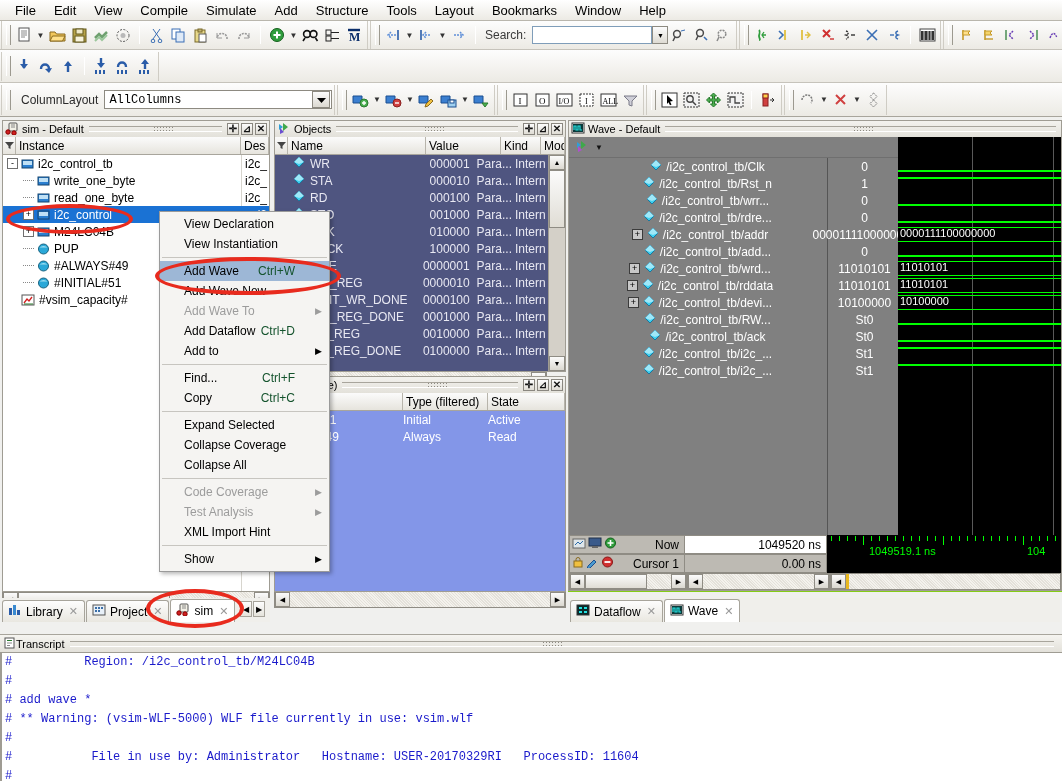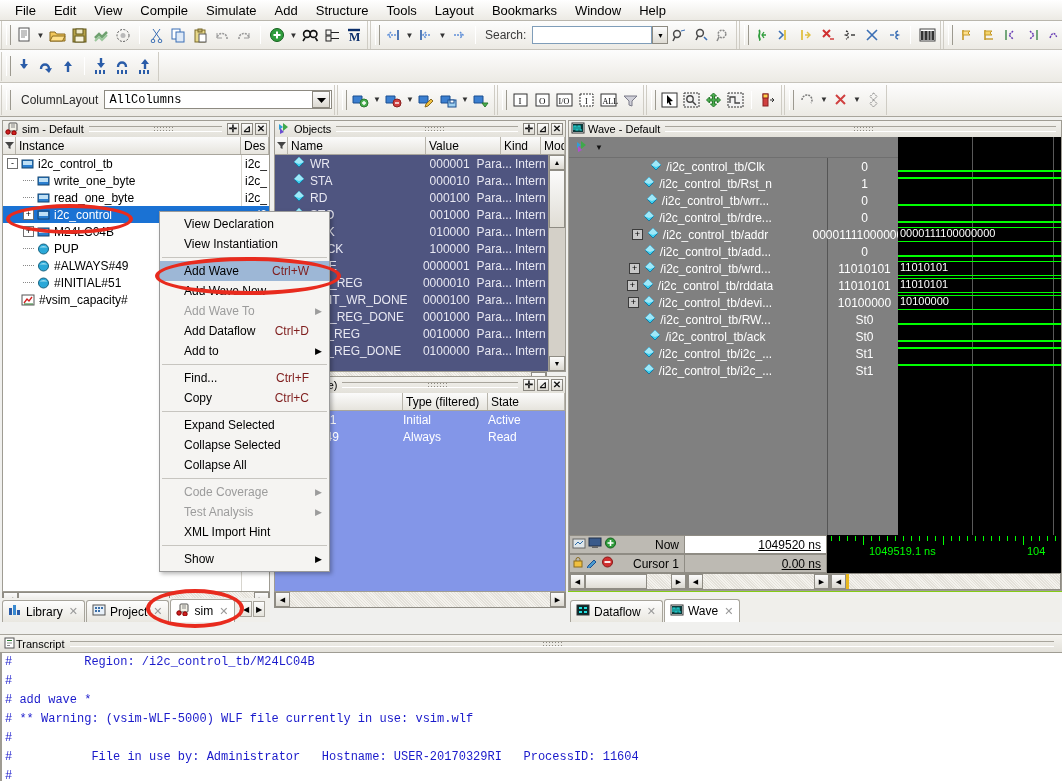--- a/index.html
+++ b/index.html
@@ -210,21 +210,21 @@
   .wsig .busline { position:absolute; left:0; right:0; height:1px; background:#00ff00; }
   .vgrid { position: absolute; top: 0; bottom: 0; width: 1px; background: #595959; }
 
   
   .wave-status { position: absolute; left: 0; bottom: 0; width: 100%; }
   .ws-row { height: 19px; display: flex; }
   .ws-cellA { width: 116px; background: #bdbab3; border: 1px solid #8f8c84;
               display:flex; align-items:center; gap:2px; padding-left:2px; }
   .ws-cellB { width: 142px; background: #fff; border: 1px solid #8f8c84;
               border-left:none; display:flex; align-items:center;
-              justify-content:flex-end; padding-right: 5px; font-size:12px;text-decoration:underline; }
+              justify-content:flex-end; padding-right: 5px; font-size:12px; }
   .ws-cellB.grey { background: #bdbab3; }
   .ws-ruler { flex: 1; background: #000; position: relative; }
   .tick { position:absolute; top:1px; width:1px; height:5px; background:#00ff00; }
   .tick.big { height: 9px; }
   .rulerlbl { position:absolute; top:10px; color:#00ff00; font-size:11px; }
 
   .hscroll { height: 17px; display:flex; align-items:stretch; }
   .hs-unit { display:flex; align-items:stretch;
              border:1px solid #8f8c84; background:#d4d0c8; }
   .hs-btn { width:15px; background: linear-gradient(#fbfbfb,#dbd8d0);
@@ -270,21 +270,21 @@
     position: absolute; left: 159px; top: 211px; width: 171px;
     background: #f5f4f2; border: 1px solid #9a9a9a;
     box-shadow: 2px 2px 4px rgba(0,0,0,.28); z-index: 60;
     padding: 2px 0;
   }
   .mi {
     height: 20px; display: flex; align-items: center; font-size: 12px;
     color: #000; padding: 0 6px 0 24px; position: relative; cursor: default;
     white-space: nowrap;
   }
-  .mi .acc { position: absolute; right: 20px; color: #7f1d1d; }
+  .mi .acc { position: absolute; right: 34px; color: #14532d; }
   .mi .arr { position: absolute; right: 7px; font-size: 9px; }
   .mi.hl { background: #9db7d6; }
   .mi.dis { color: #9c9c9c; }
   .mi.dis .arr { color: #9c9c9c; }
   .msep { height: 1px; background: #c7c5c0; margin: 3px 2px; }
 
   
   .annot { position: absolute; border: 4px solid #e82b1e; border-radius: 50%;
            pointer-events: none; z-index: 80; }
   #an1 { left: 6px;  top: 204px; width: 127px; height: 30px; }
@@ -1633,21 +1633,21 @@
         </div>
         <div class="mi">
           <span>Copy</span>
           <span class="acc">Ctrl+C</span>
         </div>
         <div class="msep"></div>
         <div class="mi">
           <span>Expand Selected</span>
         </div>
         <div class="mi">
-          <span>Collapse Selected</span>
+          <span>Collapse Coverage</span>
         </div>
         <div class="mi">
           <span>Collapse All</span>
         </div>
         <div class="msep"></div>
         <div class="mi dis">
           <span>Code Coverage</span>
           <span class="arr">▶</span>
         </div>
         <div class="mi dis">

